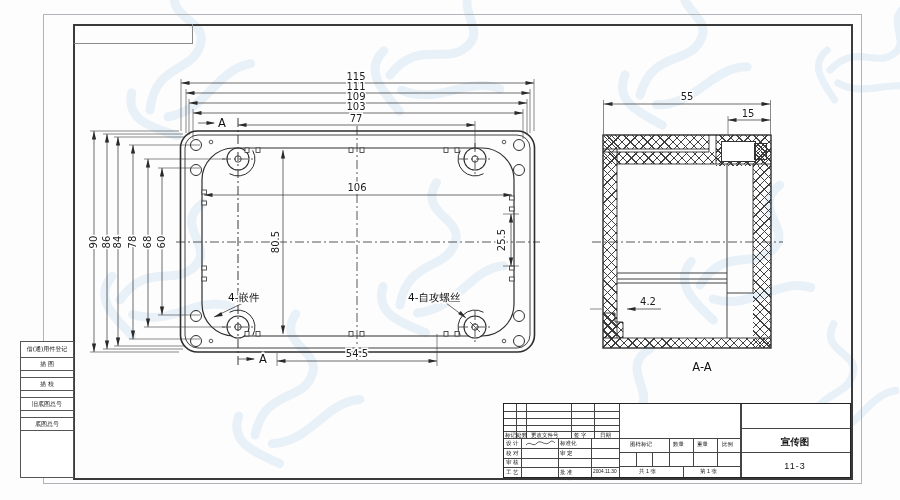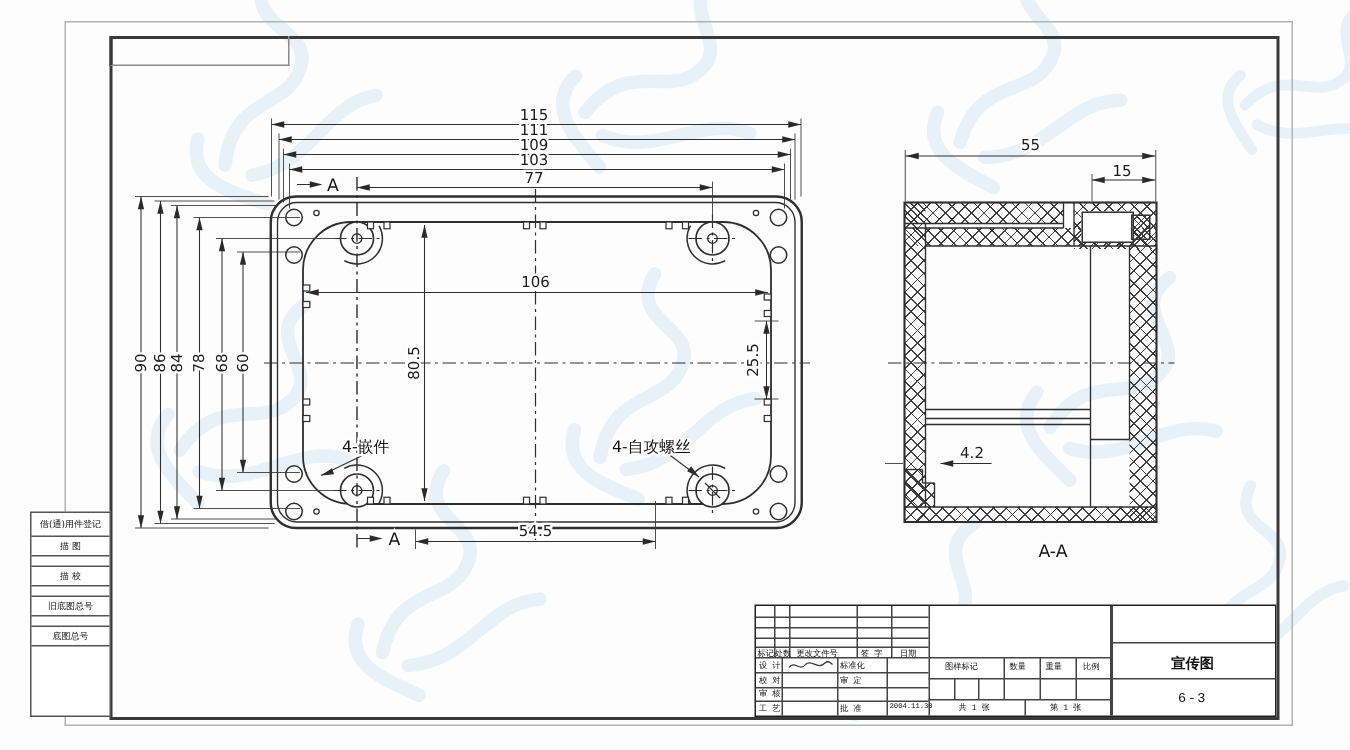--- a/index.html
+++ b/index.html
@@ -20,21 +20,21 @@
        paint-order:stroke;stroke:#ffffff;stroke-width:3px;}
   .mark{font:11.5px "DejaVu Sans",sans-serif;fill:#111;text-anchor:middle;
        paint-order:stroke;stroke:#ffffff;stroke-width:3px;}
   .lbl{font:10.5px "DejaVu Sans",sans-serif;fill:#111;text-anchor:start;
        paint-order:stroke;stroke:#ffffff;stroke-width:3px;}
   
   .margin-strip{left:20px;top:341px;width:52px;height:135px;background:#fff;border:1px solid #555;font-family:"DejaVu Sans",sans-serif;}
   .ms-row{position:relative;border-bottom:1px solid #555;display:flex;align-items:center;justify-content:center;
           font-size:6px;color:#111;letter-spacing:0;overflow:hidden;white-space:nowrap;}
   
-  .title-block{left:503px;top:403px;width:346px;height:73px;background:#fff;border:1.5px solid #222;font-family:Liberation Mono, monospace;color:#111;}
+  .title-block{left:503px;top:403px;width:346px;height:73px;background:#fff;border:1.5px solid #222;font-family:Liberation Sans, sans-serif;color:#111;}
   .cellline{position:absolute;background:#444;}
   .tb-text{position:absolute;font-size:5.5px;line-height:1;color:#111;white-space:nowrap;}
   .tb-title{position:absolute;font-size:9.5px;font-weight:bold;text-align:center;}
   .tb-num{position:absolute;font-size:9px;text-align:center;letter-spacing:1px;}
 </style>
 </head>
 <body>
 
 <div class="stage">
 
@@ -373,16 +373,16 @@
     <span class="tb-text" style="left:169px;top:38px;">数量</span>
     <span class="tb-text" style="left:193px;top:38px;">重量</span>
     <span class="tb-text" style="left:218px;top:38px;">比例</span>
     <span class="tb-text" style="left:135px;top:65px;">共 1 张</span>
     <span class="tb-text" style="left:196px;top:65px;">第 1 张</span>
 
     <div class="cellline" style="left:236px;top:0;width:1.5px;height:73px;"></div>
     <div class="cellline" style="left:236px;top:24px;width:110px;height:1px;"></div>
     <div class="cellline" style="left:236px;top:48px;width:110px;height:1px;"></div>
     <div class="tb-title" style="left:237px;top:32px;width:108px;">宣传图</div>
-    <div class="tb-num" style="left:237px;top:57px;width:108px;">6-3</div>
+    <div class="tb-num" style="left:237px;top:57px;width:108px;">11-3</div>
   </div>
 
 </div>
 
 </body></html>

